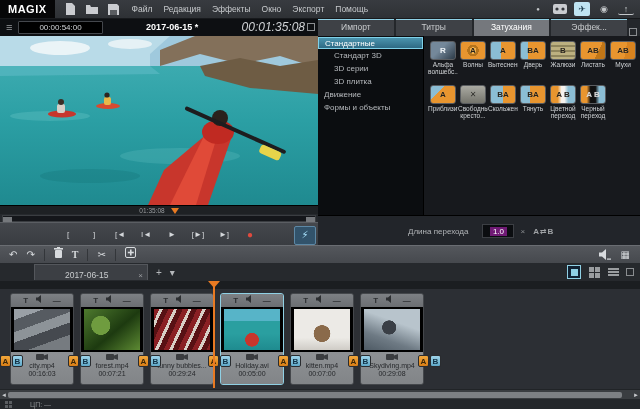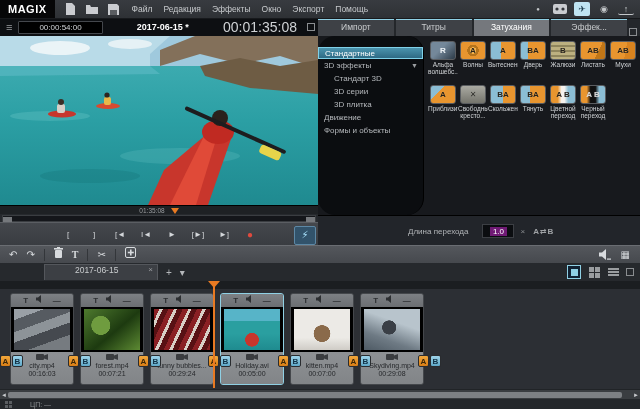--- a/index.html
+++ b/index.html
@@ -18,21 +18,21 @@
   .mbr{width:16px;height:14px;display:flex;align-items:center;justify-content:center;
        font-size:9px;color:#c3c6c9;border-radius:2px;}
   .mbr.active{background:#bfe4f2;color:#1d3d4e;}
   
   #preview-header{left:0;top:18px;width:318px;height:18px;background:#0d0f12;display:flex;
         align-items:center;border-bottom:1px solid #000;}
   #burger{color:#9a9da0;font-size:11px;margin:0 6px;}
   .tc-box{background:#000;border:1px solid #44474c;color:#d2d5d8;font-size:8px;
           padding:0 20px;line-height:11px;border-radius:1px;}
   #pv-title{flex:1;text-align:center;color:#fff;font-size:9px;font-weight:bold;}
-  #pv-total{color:#cfd2d5;font-size:14px;margin-right:10px;}
+  #pv-total{color:#cfd2d5;font-size:12px;margin-right:2px;font-style:italic;}
   .mini-box{width:6px;height:6px;border:1px solid #8a8d90;margin-right:3px;}
   #video{left:0;top:36px;width:318px;height:169px;background:#000;overflow:hidden;}
   #scrubbar{left:0;top:205px;width:318px;height:9px;background:#1e2124;border-top:1px solid #000;
      display:flex;align-items:center;justify-content:center;}
   #scrub-tc{color:#9a9da0;font-size:6.5px;}
   #scrub-play{width:0;height:0;border-left:4px solid transparent;border-right:4px solid transparent;
      border-top:6px solid #e87a22;margin-left:6px;}
   #rangebar{left:0;top:214px;width:318px;height:8px;background:#26292d;}
   #range-track{position:absolute;left:2px;right:2px;top:1px;height:5px;background:#14161a;border:1px solid #3a3d41;}
   .range-handle{position:absolute;top:1px;width:9px;height:5px;background:#75787c;}
@@ -43,21 +43,21 @@
   .tbtn.rec{color:#e04a3e;font-size:10px;}
   #flash-btn{position:absolute;right:2px;top:3px;width:20px;height:17px;background:#32536b;
      border:1px solid #5d88a5;border-radius:2px;color:#a5def8;font-size:10px;text-align:center;line-height:16px;}
   
   #fx-tabs{left:318px;top:18px;width:322px;height:18px;background:#24272b;display:flex;
      align-items:flex-end;border-bottom:1px solid #000;}
   .fx-tab{width:76px;height:16px;margin-right:2px;background:#3e4146;border-top:2px solid #8fd0e4;
      color:#c9ccce;font-size:8.5px;text-align:center;line-height:14px;}
   .fx-tab.active{background:#75787d;color:#fff;}
   #fx-body{left:318px;top:36px;width:322px;height:179px;background:#17191d;display:flex;}
-  #fx-tree{width:106px;height:100%;background:#0b0d10;border-right:1px solid #000;padding-top:11px;box-sizing:border-box;border-radius:17px;}
+  #fx-tree{width:106px;height:100%;background:#0b0d10;border-right:1px solid #000;padding-top:1px;box-sizing:border-box;}
   .tree-item{height:13px;line-height:13px;color:#b5b8bc;font-size:8px;padding-left:6px;position:relative;}
   .tree-item.sub{padding-left:16px;}
   .tree-item.selected{background:linear-gradient(#4b94ae,#2e6a84);border:1px solid #7fd0e8;
      color:#fff;height:12px;line-height:11px;box-sizing:border-box;}
   .tree-chev{position:absolute;right:5px;top:0;color:#9a9da0;font-size:7px;}
   #fx-grid{flex:1;padding:5px 2px 0 4px;display:grid;grid-template-columns:repeat(7,30px);
      grid-auto-rows:44px;column-gap:0;}
   .fx-cell{width:30px;display:flex;flex-direction:column;align-items:center;}
   .fx-thumb{width:26px;height:19px;border:1px solid #5a5d61;border-radius:3px;box-sizing:border-box;
      display:flex;align-items:center;justify-content:center;font-size:8px;font-weight:bold;color:#27221a;
@@ -85,22 +85,22 @@
   #trans-value span{background:#701a75;color:#fff;font-size:8px;padding:0 3px;}
   #trans-x{color:#8a8d90;font-size:8px;margin-left:6px;}
   #trans-ab{color:#9fa2a5;font-size:8px;font-weight:bold;margin-left:8px;letter-spacing:1px;}
   
   #tl-toolbar{left:0;top:245px;width:640px;height:18px;background:linear-gradient(#54575c,#45484d);
      border-top:1px solid #6a6d72;display:flex;align-items:center;}
   .tl-ico{color:#d8dbde;font-size:10px;margin-left:9px;line-height:18px;}
   .tl-div{width:1px;height:12px;background:#33363a;margin-left:9px;}
   #tl-tb-right{margin-left:auto;display:flex;align-items:center;gap:10px;padding-right:10px;}
   #tl-tabstrip{left:0;top:263px;width:640px;height:18px;background:#26292d;display:flex;align-items:center;}
-  #tl-tab{margin-left:44px;width:112px;height:15px;background:#3c3f44;border:1px solid #54575c;
-     border-bottom:none;color:#c9ccce;font-size:8.5px;display:flex;align-items:flex-start;}
+  #tl-tab{margin-left:34px;width:112px;height:15px;background:#3c3f44;border:1px solid #54575c;
+     border-bottom:none;color:#c9ccce;font-size:8.5px;display:flex;align-items:flex-end;}
   #tl-tab span.lbl{flex:1;text-align:center;}
   #tl-tab span.x{color:#9a9da0;margin-right:4px;font-size:8px;}
   .strip-btn{color:#b5b8bb;font-size:10px;margin-left:8px;}
   #strip-right{margin-left:auto;display:flex;align-items:center;gap:7px;padding-right:6px;}
   .view-ico{width:12px;height:12px;display:flex;align-items:center;justify-content:center;}
   .view-ico.active{border:1px solid #8fd0e4;background:#123;}
   .view-ico.active .fill{width:7px;height:7px;background:#8fd0e4;}
   .grid4{display:grid;grid-template-columns:5px 5px;grid-template-rows:5px 5px;gap:1px;}
   .grid4 div{background:#9a9da0;}
   .tl-lines div{width:11px;height:2px;background:#9a9da0;margin-bottom:1px;}
@@ -269,24 +269,20 @@
   <div class="fx-tab">Импорт</div>
   <div class="fx-tab">Титры</div>
   <div class="fx-tab active">Затухания</div>
   <div class="fx-tab">Эффек...</div>
   <span class="mini-box" style="margin-left:auto;"></span>
 </div>
 
 <div id="fx-body" class="abs">
   <div id="fx-tree">
     <div class="tree-item selected">Стандартные</div>
-    <div class="tree-item">
-      <span>3D эффекты</span>
-      <span class="tree-chev">▼</span>
-    </div>
     <div class="tree-item sub">Стандарт 3D</div>
     <div class="tree-item sub">3D серии</div>
     <div class="tree-item sub">3D плитка</div>
     <div class="tree-item">Движение</div>
     <div class="tree-item">Формы и объекты</div>
   </div>
   <div id="fx-grid">
     <div class="fx-cell">
       <div class="fx-thumb fx-alpha">R</div>
       <div class="fx-label">Альфа волшебс...</div>

